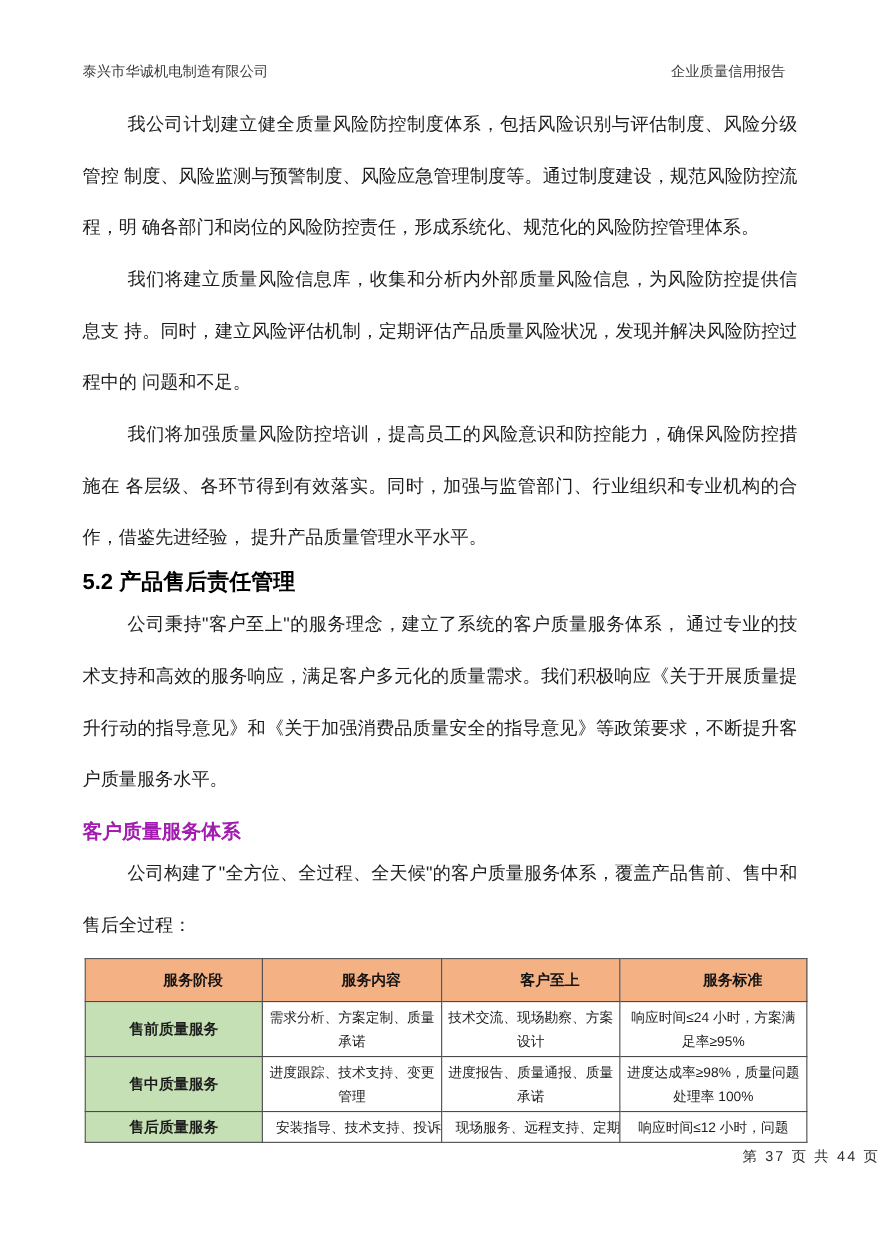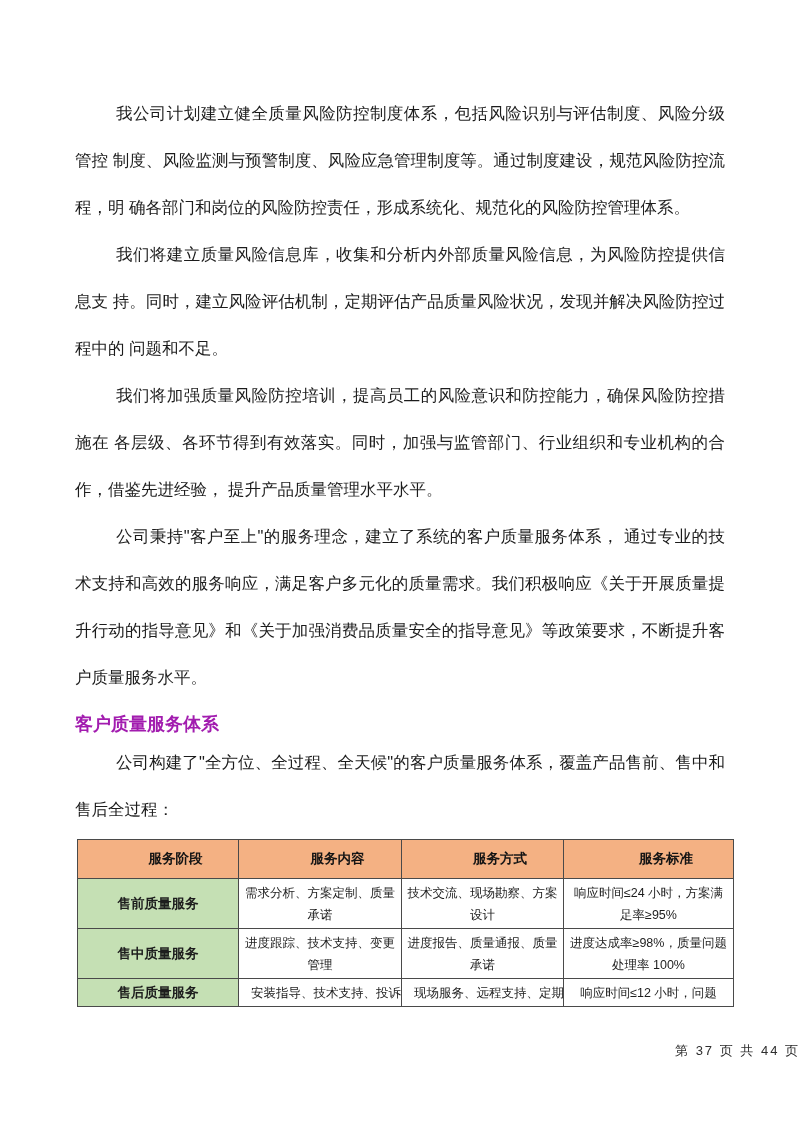--- a/index.html
+++ b/index.html
@@ -73,45 +73,50 @@
     text-align:right;
     font-size:13px;color:#2e2e2e;
     letter-spacing:2px;
   }
 </style>
 </head>
 <body>
 
 <div class="page">
 
+  <div class="pg-header">
+    <span>泰兴市华诚机电制造有限公司</span>
+    <span>企业质量信用报告</span>
+  </div>
 
   <div class="content">
     <p>我公司计划建立健全质量风险防控制度体系，包括风险识别与评估制度、风险分级管控 制度、风险监测与预警制度、风险应急管理制度等。通过制度建设，规范风险防控流程，明 确各部门和岗位的风险防控责任，形成系统化、规范化的风险防控管理体系。</p>
     <p>我们将建立质量风险信息库，收集和分析内外部质量风险信息，为风险防控提供信息支 持。同时，建立风险评估机制，定期评估产品质量风险状况，发现并解决风险防控过程中的 问题和不足。</p>
     <p>我们将加强质量风险防控培训，提高员工的风险意识和防控能力，确保风险防控措施在 各层级、各环节得到有效落实。同时，加强与监管部门、行业组织和专业机构的合作，借鉴先进经验， 提升产品质量管理水平水平。</p>
 
+    <h1 class="sec">5.2 产品售后责任管理</h1>
 
     <p>公司秉持"客户至上"的服务理念，建立了系统的客户质量服务体系，  通过专业的技术支持和高效的服务响应，满足客户多元化的质量需求。我们积极响应《关于开展质量提升行动的指导意见》和《关于加强消费品质量安全的指导意见》等政策要求，不断提升客户质量服务水平。</p>
 
     <h2 class="subsec">客户质量服务体系</h2>
 
     <p>公司构建了"全方位、全过程、全天候"的客户质量服务体系，覆盖产品售前、售中和售后全过程：</p>
 
     <table class="svc">
       <colgroup>
         <col style="width:161px">
         <col style="width:163px">
         <col style="width:162px">
         <col style="width:170px">
       </colgroup>
       <thead>
         <tr>
           <th>服务阶段</th>
           <th>服务内容</th>
-          <th>服务方式</th>
+          <th>客户至上</th>
           <th>服务标准</th>
         </tr>
       </thead>
       <tbody>
         <tr class="r-tall">
           <td class="stage">售前质量服务</td>
           <td>需求分析、方案定制、质量承诺</td>
           <td>技术交流、现场勘察、方案设计</td>
           <td>响应时间≤24 小时，方案满足率≥95%</td>
         </tr>

